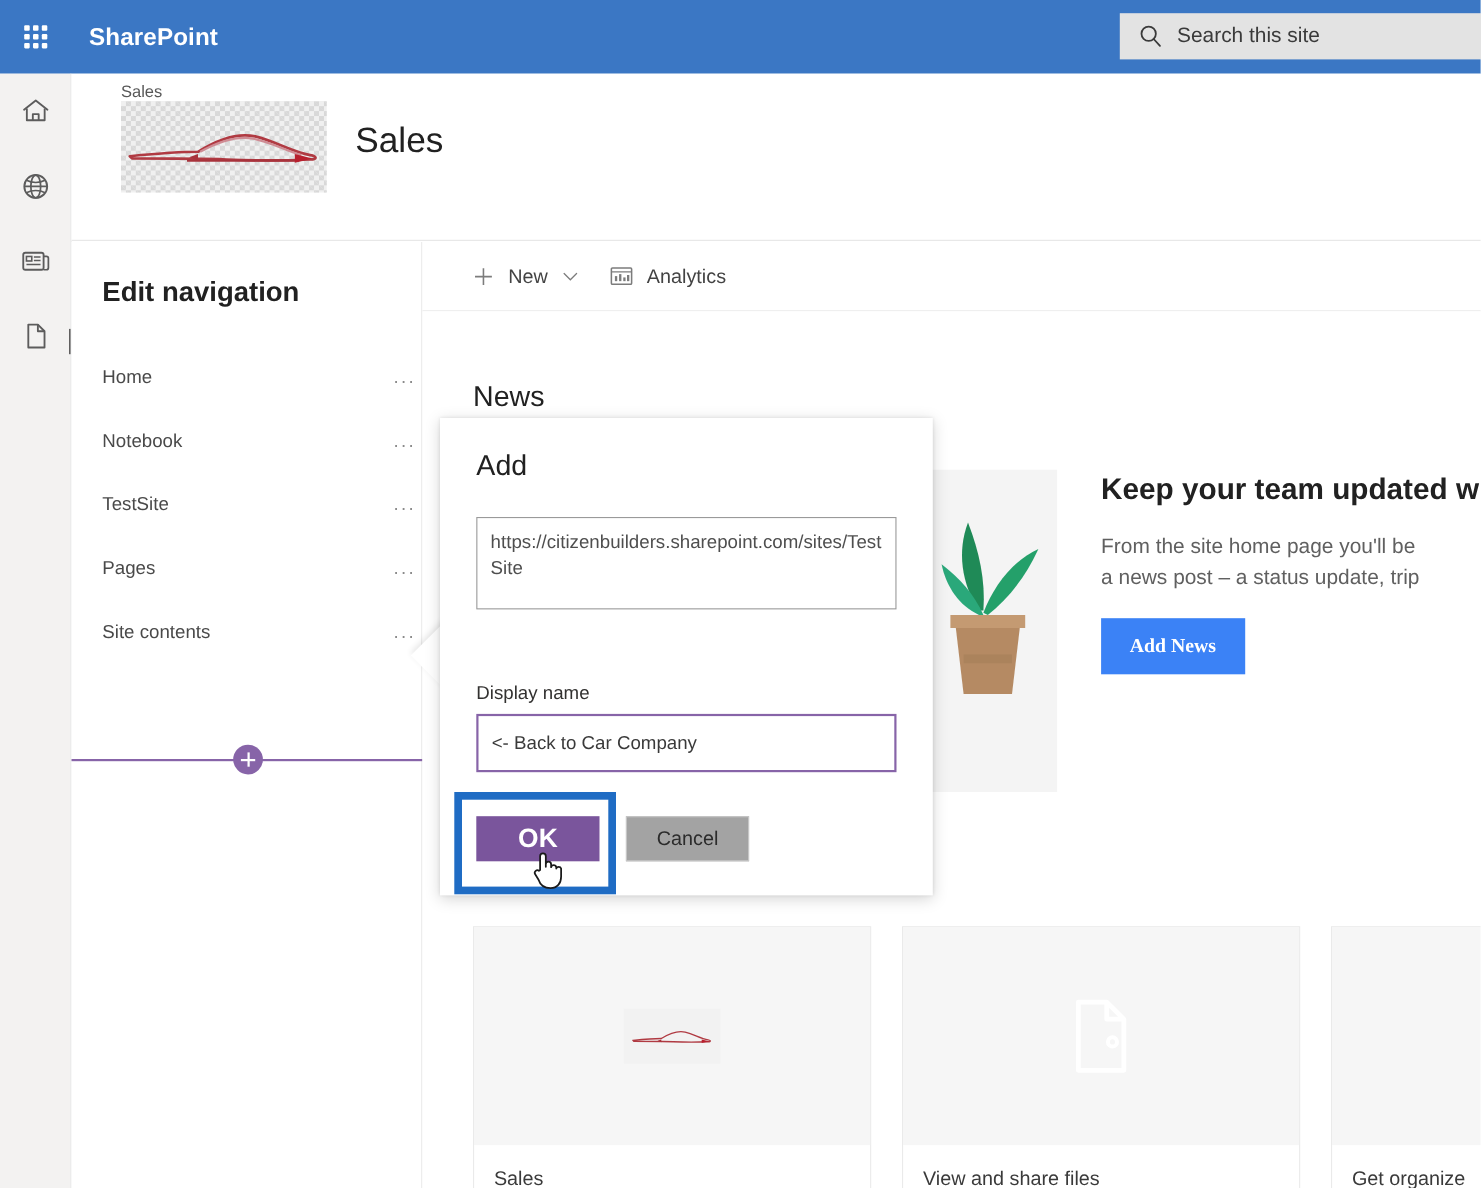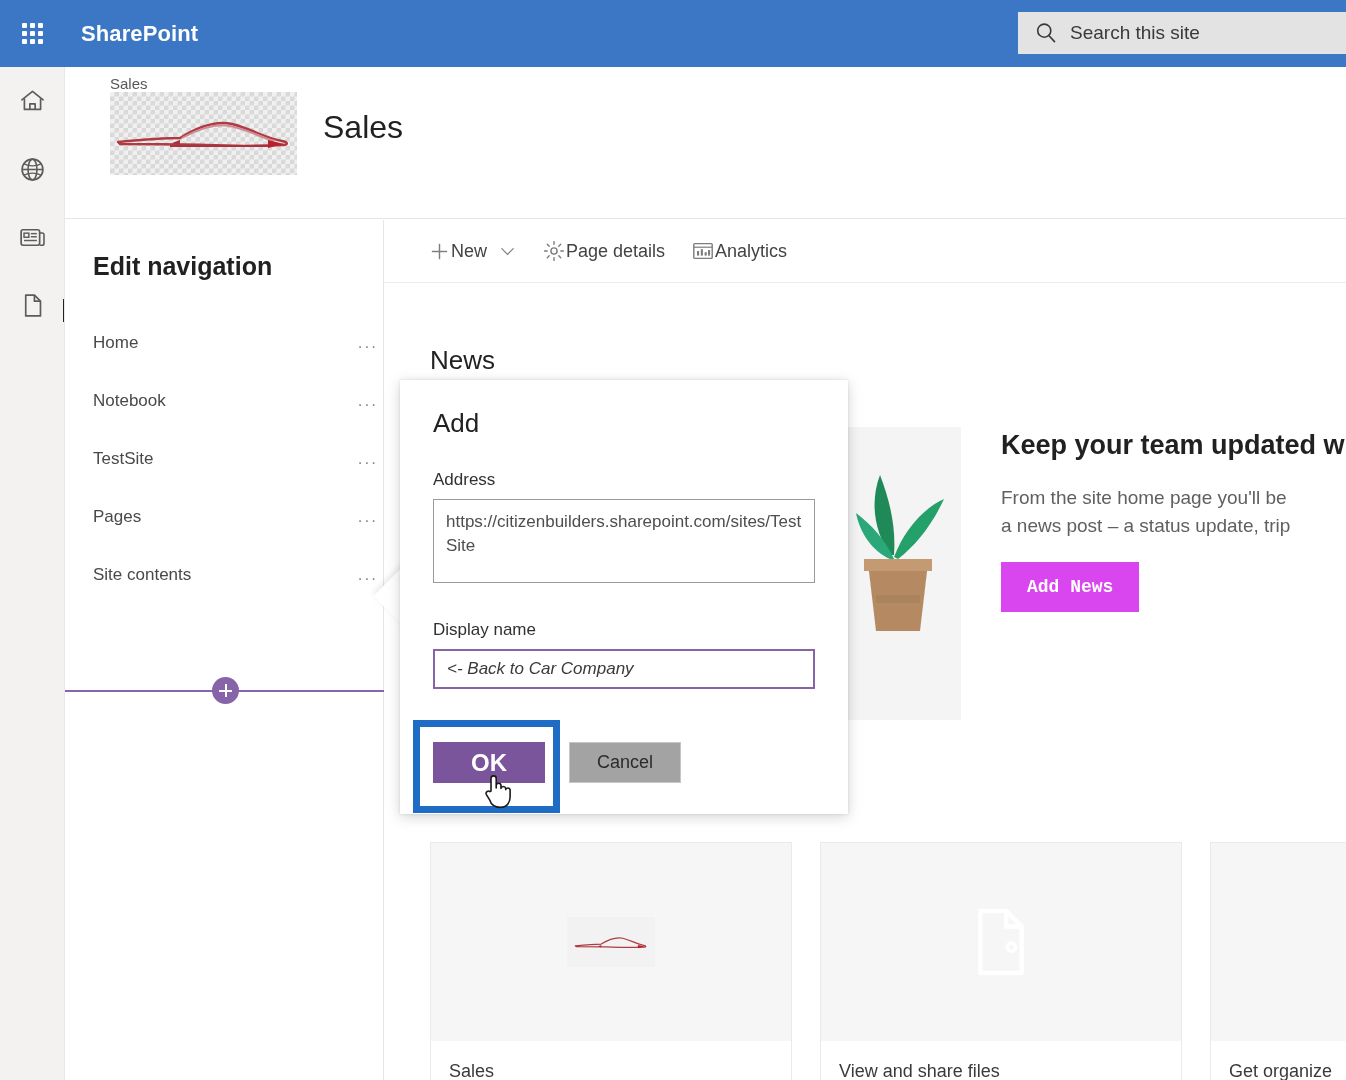--- a/index.html
+++ b/index.html
@@ -165,21 +165,21 @@
   }
   .cmd-item {
     display: flex; align-items: center;
     height: 44px;
     margin-right: 26px;
     cursor: pointer;
     color: #434343;
     font-size: 18px;
   }
   .cmd-item svg { flex: none; }
-  .cmd-item .txt { }
+  .cmd-item .txt { margin-left: 11px; }
   .cmd-item .chev { margin-left: 12px; }
 
   
   .content {
     position: absolute;
     top: 283px; left: 384px;
     width: 962px; height: 797px;
     background: #ffffff;
     overflow: hidden;
   }
@@ -207,27 +207,27 @@
   }
   .news-desc {
     margin-top: 20px;
     font-size: 19px; color: #606060;
     line-height: 1.48;
     white-space: nowrap;
   }
   .add-news-btn {
     margin-top: 22px;
     display: inline-block;
-    background: #d946ef;
+    background: #3b82f6;
     color: #ffffff;
     font-size: 18px; font-weight: bold;
     padding: 15px 26px;
     border: none;
     cursor: pointer;
-    font-family: Liberation Mono, monospace;
+    font-family: Liberation Serif, serif;
   }
 
   
   .cards {
     position: absolute;
     left: 46px; top: 559px;
     display: flex;
     gap: 28px;
   }
   .card {
@@ -289,28 +289,27 @@
     font-size: 17px; color: #4e4e4e;
     padding: 10px 12px;
     resize: none;
     line-height: 1.42;
     outline: none;
     background: #ffffff;
     overflow: hidden;
   }
   .fld-display { position: absolute; left: 33px; top: 240px; width: 382px; }
   .disp-input {
-    width: 382px; height: 40px;
+    width: 382px; height: 53px;
     border: 2px solid #8764a8;
     font-family: "Liberation Sans", sans-serif;
     font-size: 17px; color: #3a3a3a;
     padding: 0 12px;
     outline: none;
     background: #ffffff;
-    font-style: italic;
   }
   .caret {
     position: absolute;
     left: 63px; top: 299px;
     width: 1px; height: 23px;
     background: #222;
     z-index: 22;
   }
   .dlg-actions {
     position: absolute;
@@ -463,27 +462,20 @@
 <div class="cmd-bar">
   <div class="cmd-item">
     <svg width="23" height="23" viewBox="0 0 24 24">
       <line x1="12" y1="4" x2="12" y2="20" stroke="#7c7c7c" stroke-width="1.5"></line>
       <line x1="4" y1="12" x2="20" y2="12" stroke="#7c7c7c" stroke-width="1.5"></line>
     </svg>
     <span class="txt">New</span>
     <svg class="chev" width="17" height="17" viewBox="0 0 24 24">
       <path d="M4 8 L12 16 L20 8" fill="none" stroke="#7c7c7c" stroke-width="1.6" stroke-linecap="round"></path>
     </svg>
-  </div>
-  <div class="cmd-item">
-    <svg width="24" height="24" viewBox="0 0 24 24">
-      <circle cx="12" cy="12" r="3.1" fill="none" stroke="#7c7c7c" stroke-width="1.4"></circle>
-      <path d="M12 2.6v2.6M12 18.8v2.6M2.6 12h2.6M18.8 12h2.6M5.3 5.3l1.9 1.9M16.8 16.8l1.9 1.9M18.7 5.3l-1.9 1.9M7.2 16.8l-1.9 1.9" stroke="#7c7c7c" stroke-width="1.4" stroke-linecap="round"></path>
-    </svg>
-    <span class="txt">Page details</span>
   </div>
   <div class="cmd-item">
     <svg width="24" height="24" viewBox="0 0 24 24">
       <rect x="2.8" y="4.6" width="18.4" height="14.8" rx="1" fill="none" stroke="#7c7c7c" stroke-width="1.4"></rect>
       <line x1="2.8" y1="8.2" x2="21.2" y2="8.2" stroke="#7c7c7c" stroke-width="1.2"></line>
       <rect x="6" y="12" width="2.1" height="4.6" fill="#7c7c7c"></rect>
       <rect x="9.8" y="10.2" width="2.1" height="6.4" fill="#7c7c7c"></rect>
       <rect x="13.6" y="13.2" width="2.1" height="3.4" fill="#7c7c7c"></rect>
       <rect x="17" y="11" width="2.1" height="5.6" fill="#7c7c7c"></rect>
     </svg>
@@ -548,21 +540,20 @@
       <div class="card-label">Get organize</div>
     </div>
   </div>
 </div>
 
 <div class="dlg-beak"></div>
 <div class="dialog">
   <div class="dlg-title">Add</div>
 
   <div class="fld-address">
-    <div class="fld-label">Address</div>
     <textarea class="addr-input" style="">https://citizenbuilders.sharepoint.com/sites/TestSite</textarea>
   </div>
 
   <div class="fld-display">
     <div class="fld-label">Display name</div>
     <input class="disp-input" type="text" value="&lt;- Back to Car Company" style="">
   </div>
 
   <div class="dlg-actions">
     <button class="btn-ok">OK</button>

